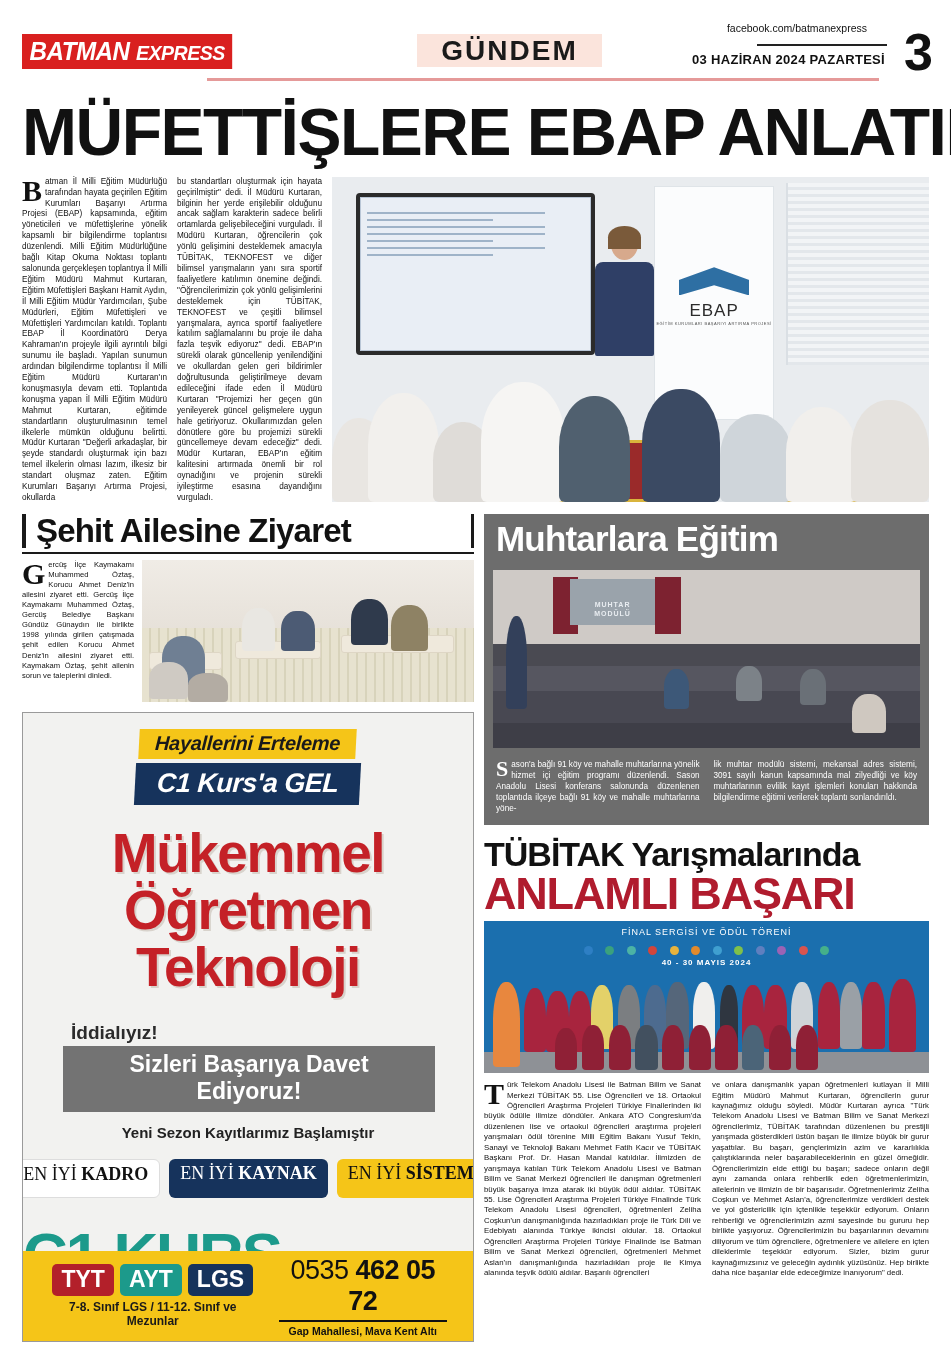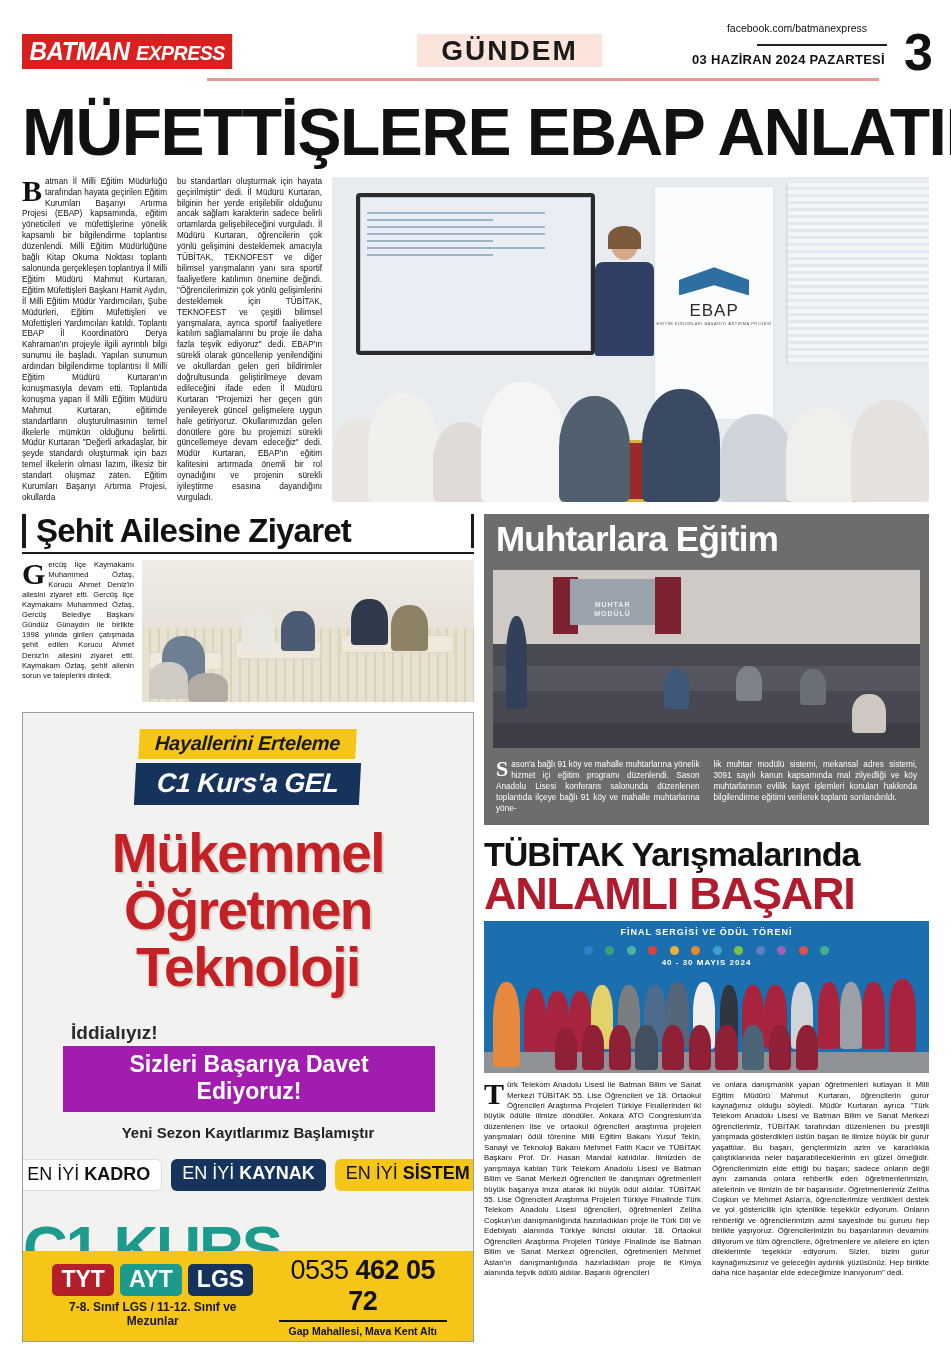--- a/index.html
+++ b/index.html
@@ -187,28 +187,29 @@
   }
   .ad-big {
     text-align:center; margin-top:20px; color:#c42127;
     font-size:55px; font-weight:bold; line-height:1.04; letter-spacing:-1.5px;
     text-shadow:2px 2px 0 #d8d3cc;
   }
   .ad-iddia {
     margin:26px 0 0 48px; font-size:19px; font-weight:bold; color:#2b2b2b; text-align:left;
   }
   .ad-davet {
-    margin:2px 38px 0 40px; background:#a21caf; color:#fff;
+    margin:2px 38px 0 40px; background:#737373; color:#fff;
     font-size:23px; font-weight:bold; padding:5px 12px 7px 12px; text-align:center;
   }
   .ad-sezon { text-align:center; font-size:15px; font-weight:bold; margin-top:12px; color:#222; }
   .ad-chips { display:flex; justify-content:center; gap:9px; margin-top:18px; }
   .chip {
-    font-size:18px; font-weight:bold; padding:4px 11px 5px 11px; border-radius:6px;
+    font-size:18px; font-weight:bold; padding:4px 11px 12px 11px; border-radius:6px;
     white-space:nowrap;
+    font-family:Liberation Serif, serif;
   }
   .chip .light { font-weight:normal; }
   .chip.white { background:#fff; color:#111; border:1px solid #ddd; }
   .chip.navy { background:#16335c; color:#fff; }
   .chip.yellow { background:#f5c518; color:#111; }
   .ad-brand {
     text-align:left; margin-top:26px; color:#1c9a8b;
     font-size:62px; font-weight:bold; letter-spacing:-2px; line-height:1;
   }
   .ad-slogan { text-align:center; font-size:16px; font-weight:bold; font-style:italic; margin-top:2px; color:#222;}
@@ -237,21 +238,21 @@
   .cushion { position:absolute; height:13%; background:#efe9dc; border:1px solid #ded6c5; border-radius:3px; }
   .sit { position:absolute; border-radius:45% 45% 4px 4px; }
 
   .hall-bg { position:absolute; inset:0; background:#cfcac6; }
   .hall-screen { position:absolute; left:18%; top:5%; width:20%; height:26%; background:#9aa3ab; }
   .hall-screen .tx { color:#e9edf1; font-size:7px; text-align:center; margin-top:26%; letter-spacing:1px; font-weight:bold;}
   .curtain { position:absolute; top:4%; width:6%; height:32%; background:#7d2230; }
   .seatrow { position:absolute; left:0; right:0; background:#4a4a52; }
 
   .expo-bg { position:absolute; inset:0; background:#1b6fae; }
-  .expo-title { position:absolute; left:0; right:0; top:4%; text-align:center; color:#fff; font-size:9px; font-weight:bold; letter-spacing:1px;}
+  .expo-title { position:absolute; left:0; right:0; top:4%; text-align:center; color:#fff; font-size:9px; font-weight:normal; letter-spacing:1px;}
   .expo-date { position:absolute; left:0; right:0; top:24%; text-align:center; color:#fff; font-size:8px; font-weight:bold; letter-spacing:1px;}
   .expo-floor { position:absolute; left:0; right:0; bottom:0; height:14%; background:#8e9196; }
   .icon-dot { width:9px; height:9px; border-radius:50%; display:inline-block; margin:0 4px; }
   .expo-icons { position:absolute; left:0; right:0; top:13%; text-align:center; }
 </style>
 </head>
 <body>
 
 <div class="page">
 

